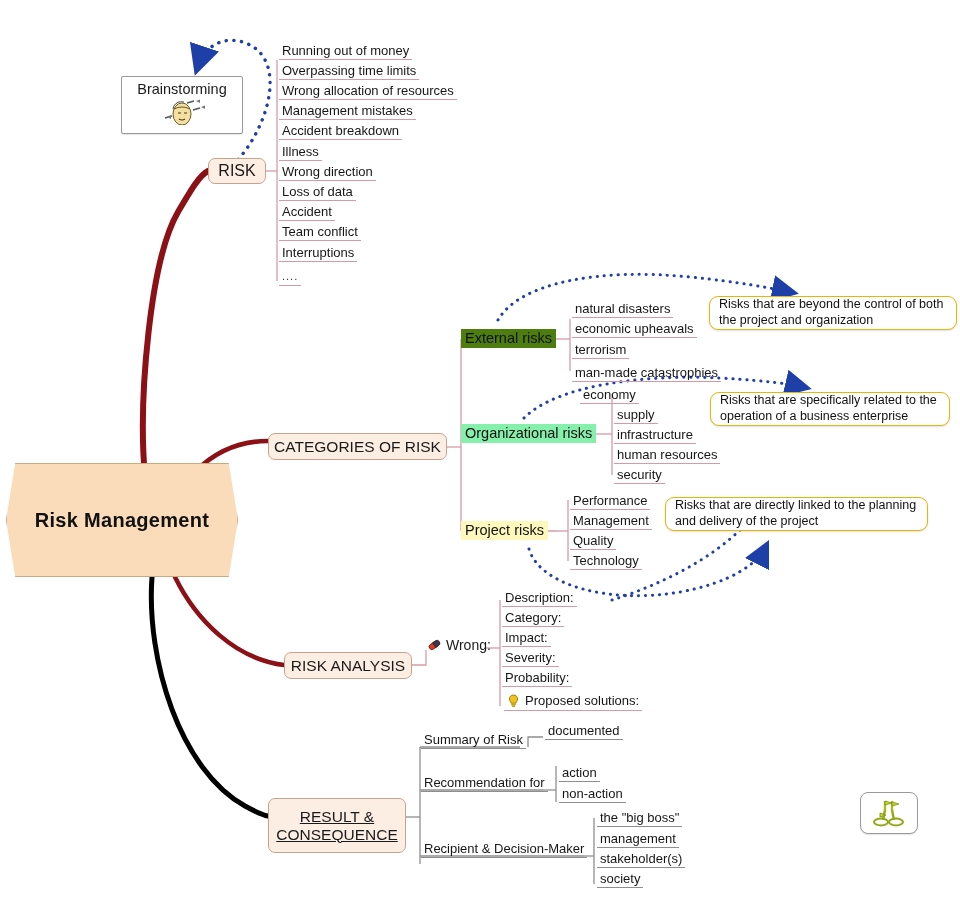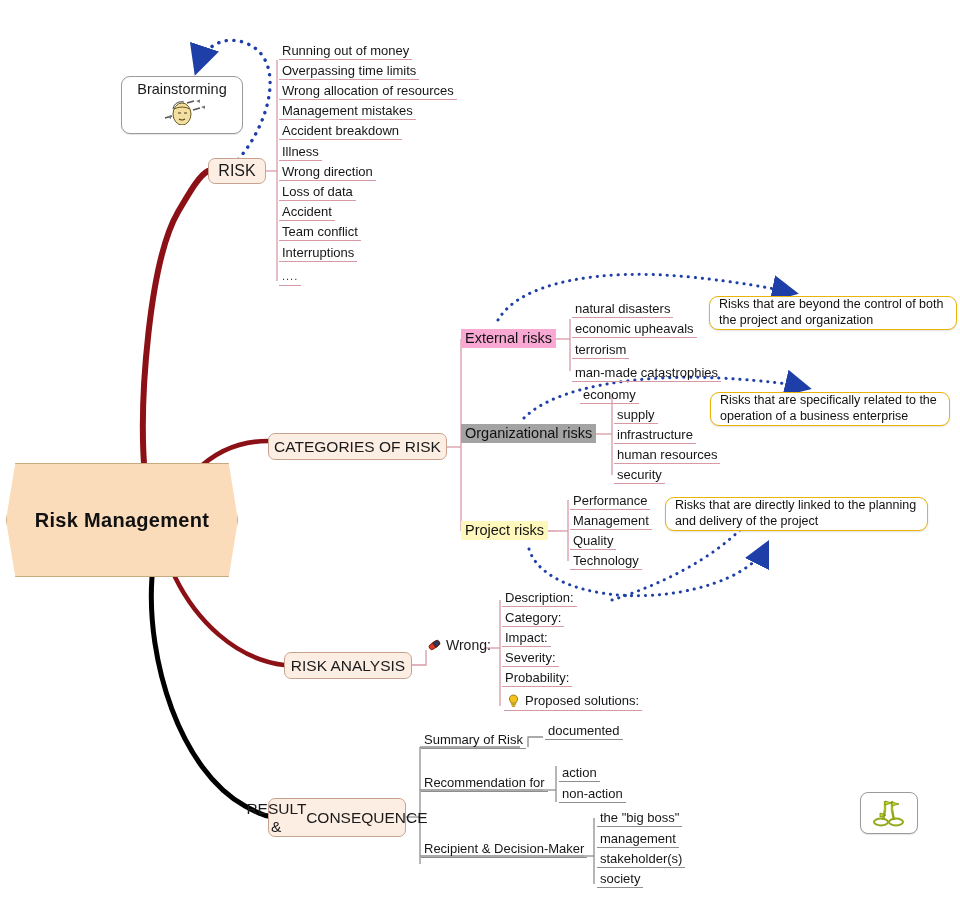--- a/index.html
+++ b/index.html
@@ -25,21 +25,21 @@
 
   .rounded{
     background:#fdeee4;border:1px solid #c9a28f;border-radius:7px;
     display:flex;align-items:center;justify-content:center;
     text-align:center;line-height:1.15;
   }
   .rounded.big{font-size:15.5px;}
   .rounded.med{font-size:16px;}
 
   .plainbox{
-    background:#ffffff;border:1px solid #9a9a9a;border-radius:9px;
+    background:#ffffff;border:1px solid #9a9a9a;border-radius:2px;
     box-shadow:0 1px 1px rgba(0,0,0,.10);
     display:flex;align-items:center;justify-content:center;
     font-size:14px;line-height:1.15;
   }
 
   .callout{
     background:#ffffff;border:1px solid #eab308;border-radius:9px;
     box-shadow:0 1px 2px rgba(0,0,0,.12);
     padding:5px 9px;font-size:12.5px;line-height:1.26;color:#111;
     display:flex;align-items:center;
@@ -47,22 +47,22 @@
 
   
   .leaf{
     position:absolute;white-space:nowrap;font-size:13px;color:#161616;
     padding:0 3px 1px 3px;border-bottom:1px solid #d79aa5;line-height:15px;
   }
   .leaf.gray{border-bottom:1px solid #8e8e8e;}
 
   .hl{position:absolute;white-space:nowrap;font-size:14.5px;color:#111;
       padding:1px 4px 1px 4px;line-height:17px;}
-  .hl.orange{background:#f9a8d4;}
-  .hl.yellow{background:#a3a3a3;}
+  .hl.orange{background:#4d7c0f;}
+  .hl.yellow{background:#86efac;}
   .hl.lightyellow{background:#fff8bd;}
   .imgnode{
     position:absolute;background:#fff;border:1px solid #9a9a9a;border-radius:8px;
     box-shadow:0 1px 1px rgba(0,0,0,.10);
     display:flex;align-items:center;justify-content:center;
   }
 
   .dots{font-size:11px;letter-spacing:1px;color:#333;}
 </style>
 </head>
@@ -221,21 +221,21 @@
 
   <div class="leaf" style="left:504px;top:693px;display:flex;align-items:center;gap:5px;padding-bottom:2px;">
     <svg width="13" height="14" viewBox="0 0 13 14">
       <path d="M6.5,1 C9,1 10.6,2.8 10.6,5 C10.6,6.8 9.2,7.6 9,9.2 H4 C3.8,7.6 2.4,6.8 2.4,5 C2.4,2.8 4,1 6.5,1 z" fill="#f2c21a" stroke="#8a6a00" stroke-width="0.8"></path>
       <rect x="4.2" y="9.6" width="4.6" height="1.5" fill="#c8a200"></rect>
       <rect x="4.8" y="11.4" width="3.4" height="1.4" fill="#a88a00"></rect>
     </svg>
     <span>Proposed solutions:</span>
   </div>
 
-  <div class="node rounded big" style="left:268px;top:798px;width:138px;height:39px;flex-direction:row;">
+  <div class="node rounded big" style="left:268px;top:798px;width:138px;height:55px;flex-direction:column;text-decoration:underline;">
     <span>RESULT &amp;</span>
     <span>CONSEQUENCE</span>
   </div>
 
   <div class="leaf gray" style="left:421px;top:732px;">Summary of Risk</div>
   <div class="leaf gray" style="left:545px;top:723px;">documented</div>
 
   <div class="leaf gray" style="left:421px;top:775px;">Recommendation for</div>
   <div class="leaf gray" style="left:559px;top:765px;">action</div>
   <div class="leaf gray" style="left:559px;top:786px;">non-action</div>

